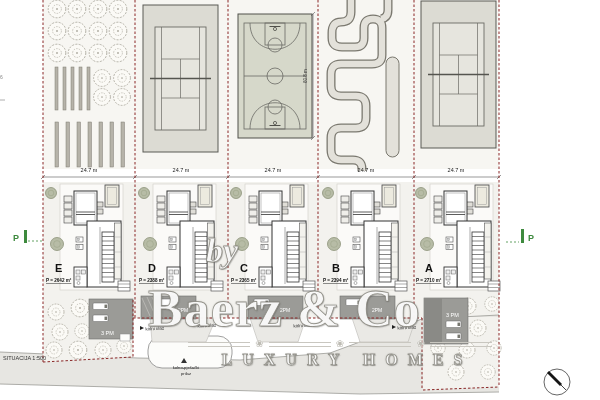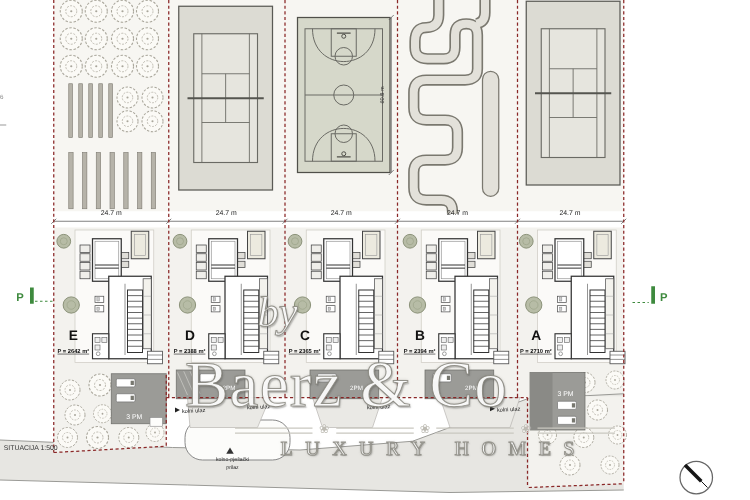--- a/index.html
+++ b/index.html
@@ -3,21 +3,21 @@
 <meta charset="utf-8">
 <style>
   html,body{margin:0;padding:0;background:#fff;}
   #stage{position:relative;width:600px;height:400px;background:#ffffff;overflow:hidden;
          font-family:"Liberation Sans",sans-serif;}
   #plan{position:absolute;left:0;top:0;}
   
   .wm{position:absolute;font-family:"Liberation Serif",serif;
       color:rgba(255,255,255,0.93);
       -webkit-text-stroke:0.8px rgba(128,126,118,0.8);
-      text-shadow:0 0 2px rgba(110,108,100,0.55),1px 1px 1px rgba(90,90,85,0.35);}
+      text-shadow:0 0 2px rgba(110,108,100,0.55),1px 1px 1px rgba(90,90,85,0.35);font-weight:bold;}
   .wm-by{left:206px;top:232px;width:80px;font-size:34px;font-style:italic;}
   .wm-name{left:148px;top:282px;width:388px;font-size:52px;line-height:1.05;
            text-align:left;letter-spacing:1px;white-space:nowrap;}
   .wm-orn{position:absolute;left:188px;top:338px;width:304px;height:12px;
           display:flex;align-items:center;gap:5px;}
   .wm-orn .line{flex:1;height:3px;border-top:1px solid #c9c7c0;border-bottom:1px solid #c9c7c0;}
   .wm-orn .flower{font-size:10px;line-height:10px;color:#bdbbb3;
                   text-shadow:0 0 1px #fff;}
   .wm-orn .flower::before{content:"\2740";}
   .wm-tag{left:160px;top:351px;width:364px;font-size:16px;text-align:center;

